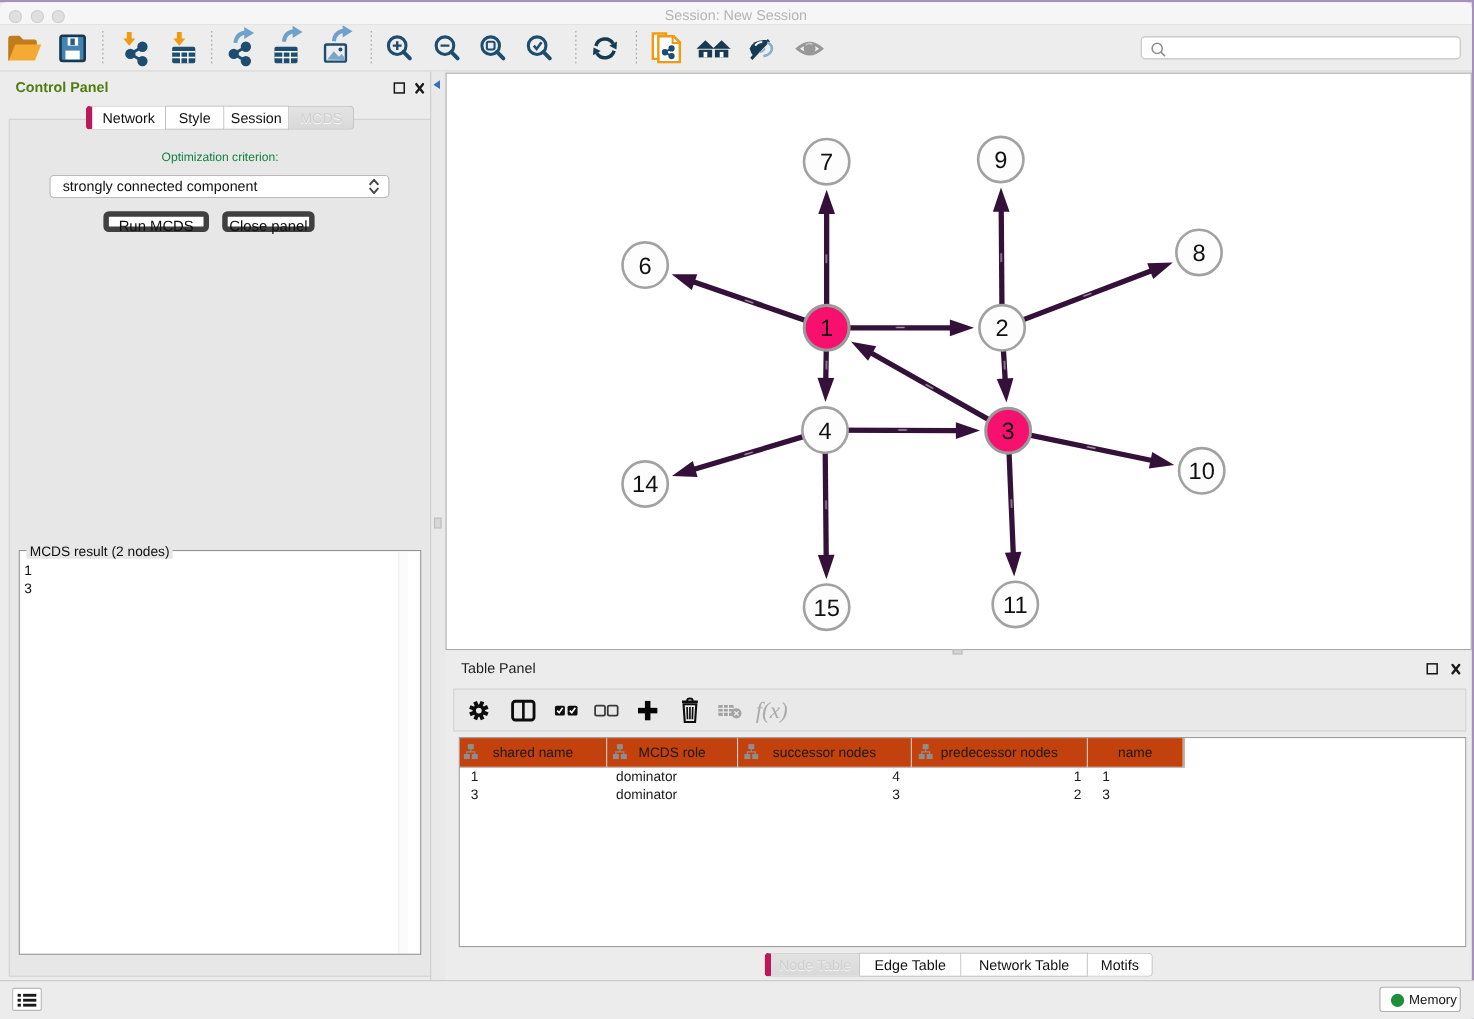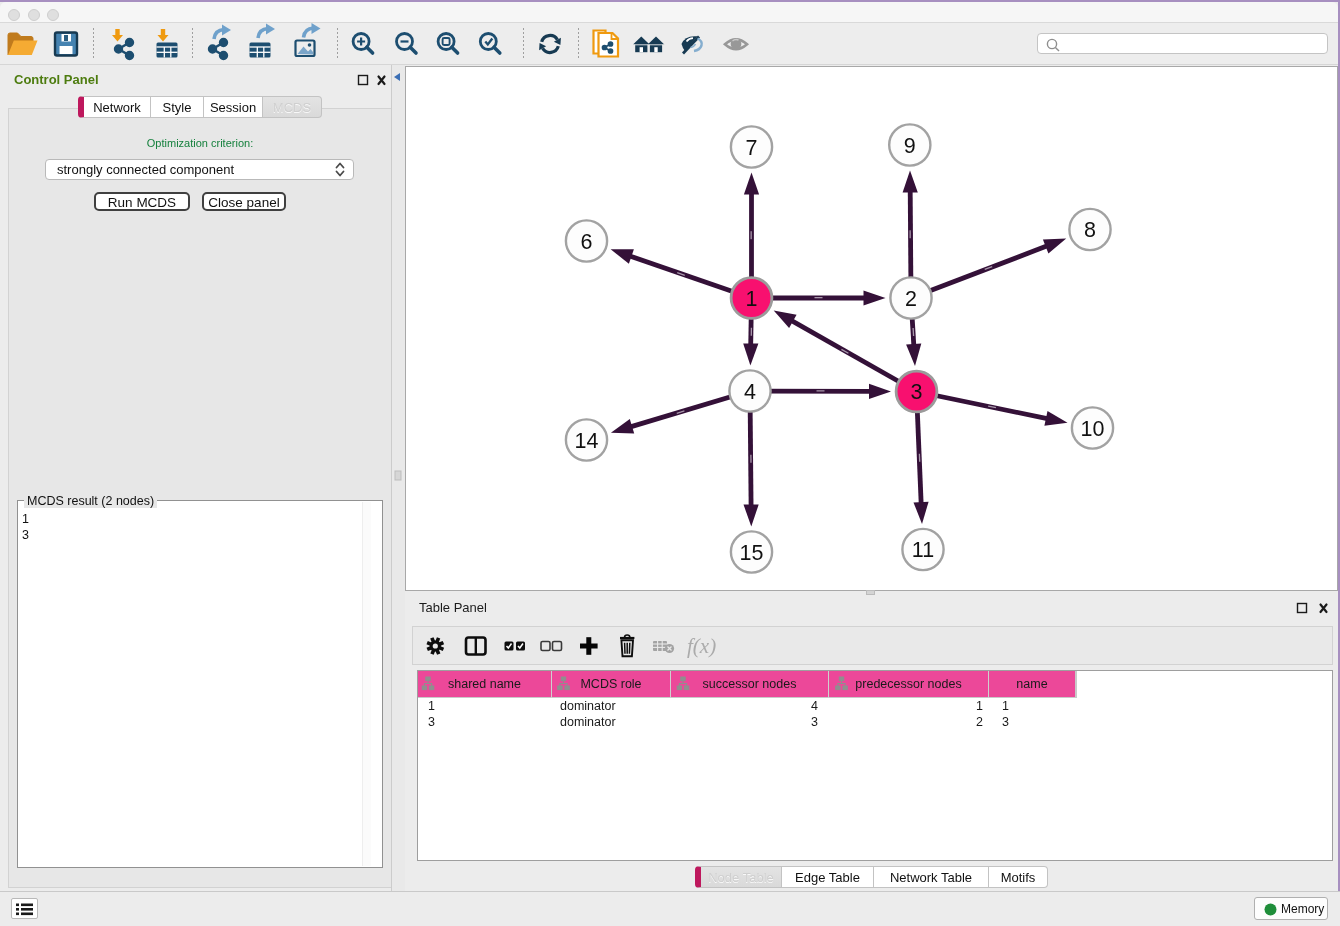--- a/index.html
+++ b/index.html
@@ -19,52 +19,53 @@
 
 #cp-title { left:14px; top:72px; font-size:13px; color:#4d7c0f;font-weight:bold; }
 #cp-pane { left:8px; top:108px; width:386px; height:780px; background:#e7e7e7; border:1px solid #d2d2d2; }
 .tabgrp { position:absolute; display:flex; }
 .tab { height:22px; line-height:21px; text-align:center; font-size:13px; color:#111; background:#fff; border:1px solid #c3c3c3; border-left:none; }
 .tab.first { border-left:6px solid #be185d; border-radius:4px 0 0 4px; }
 .tab.last { border-radius:0 4px 4px 0; }
 .tab.sel { background:linear-gradient(#e3e3e3,#d9d9d9); color:#cfcfcf; text-shadow:0 1px 0 rgba(255,255,255,.8); }
 #opt-label { left:0px; top:137px; width:400px; text-align:center; font-size:11px; color:#15803d; }
 #dropdown { left:45px; top:159px; width:309px; height:21px; background:#fff; border:1px solid #b9b9b9; border-radius:4px; font-size:13px; color:#111; line-height:19px; padding-left:11px; }
-.btn { position:absolute; height:19px; background:#fff; border:2px solid #404040; border-radius:5px; font-size:13.5px; color:#111; text-align:center; line-height:17px; }
+.btn { position:absolute; height:19px; background:#fff; border:5px solid #404040; border-radius:5px; font-size:13.5px; color:#111; text-align:center; line-height:17px; }
 #mcdsbox { left:17px; top:500px; width:366px; height:368px; background:#fff; border:1px solid #919191; }
 #mcdslabel { left:24px; top:494px; background:#e7e7e7; padding:0 3px; font-size:12.5px; color:#111; }
 
 #divider { left:391px; top:65px; width:14px; height:826px; background:#e9e9e9; border-left:1px solid #cccccc; }
 
 #netwin { left:405px; top:66px; width:933px; height:525px; background:#fff; border:1px solid #a8a8a8; }
 #nettitle { position:absolute; left:0; top:0; width:100%; height:18px; background:linear-gradient(#ededed,#d8d8d8); border-bottom:1px solid #aaaaaa; }
 .mlight { position:absolute; top:6px; width:11px; height:11px; border-radius:50%; }
 .mlight svg { display:block; }
 #netname { position:absolute; top:2px; left:0; width:100%; text-align:center; font-size:13px; font-weight:bold; color:#2b2b2b; }
 #nethandle { left:866px; top:590px; width:9px; height:5px; background:#d4d4d4; border:1px solid #bbb; }
 
 #tp-title { left:419px; top:600px; font-size:13px; color:#1c1c1c; }
 #tp-toolbar { left:412px; top:626px; width:921px; height:39px; background:#e9e9e9; border:1px solid #d2d2d2; }
 #ntable { left:417px; top:670px; width:916px; height:191px; background:#fff; border:1px solid #9e9e9e; }
-#nthead { position:absolute; left:0; top:0; width:659px; height:27px; background:#ec4899; border-bottom:1px solid #c9c9c9; border-right:1px solid #c9c9c9; }
+#nthead { position:absolute; left:0; top:0; width:659px; height:27px; background:#c2410c; border-bottom:1px solid #c9c9c9; border-right:1px solid #c9c9c9; }
 .hcell { position:absolute; top:0; height:27px; border-right:1px solid #cfcfcf; font-size:12.5px; color:#1a1a1a; text-align:center; line-height:27px; }
 .trow { position:absolute; font-size:12.5px; color:#1a1a1a; height:16px; line-height:16px; }
 
 #statusbar { left:0; top:891px; width:1340px; height:35px; background:#ececec; border-top:1px solid #c9c9c9; }
 #listbtn { left:11px; top:898px; width:27px; height:21px; background:#fff; border:1px solid #b9b9b9; border-radius:2px; }
 #membtn { left:1254px; top:897px; width:74px; height:23px; background:#fdfdfd; border:1px solid #b0b0b0; border-radius:3px; font-size:12px; color:#111; line-height:21px; text-align:center; }
 </style>
 </head>
 <body>
 <div class="abs" id="purpletop"></div>
 <div class="abs" id="purpleright"></div>
 <div class="abs" id="titlebar">
   <div class="tlight" style="left:8px;"></div>
   <div class="tlight" style="left:28px;"></div>
   <div class="tlight" style="left:47px;"></div>
+  <div id="wtitle">Session: New Session</div>
 </div>
 <div class="abs" id="toolbar">
 <svg width="770" height="42" style="position:absolute;left:0;top:0">
 <path d="M8 32 L8 12 Q8 10 10 10 L17.5 10 L21 13.5 L31 13.5 Q33 13.5 33 15.5 L33 18" fill="#c07b1d" stroke="#c07b1d" stroke-width="1"></path>
 <path d="M8 32 L13.8 17.5 L37.5 17.5 L31.8 32 Z" fill="#f5ab33"></path>
 <rect x="55" y="9.5" width="22" height="23" rx="2" fill="#4583b1" stroke="#173a52" stroke-width="2.4"></rect>
 <rect x="61.5" y="11" width="9.5" height="7.5" fill="#fff"></rect>
       <rect x="64" y="12" width="4" height="6" fill="#2a5d80"></rect>
 <rect x="59.5" y="23" width="13" height="8" fill="#fff"></rect>
 <path d="M115.3 6 L119.7 6 L119.7 12 L123.0 12 L117.5 18.5 L112.0 12 L115.3 12 Z" fill="#ef9a10"></path>

